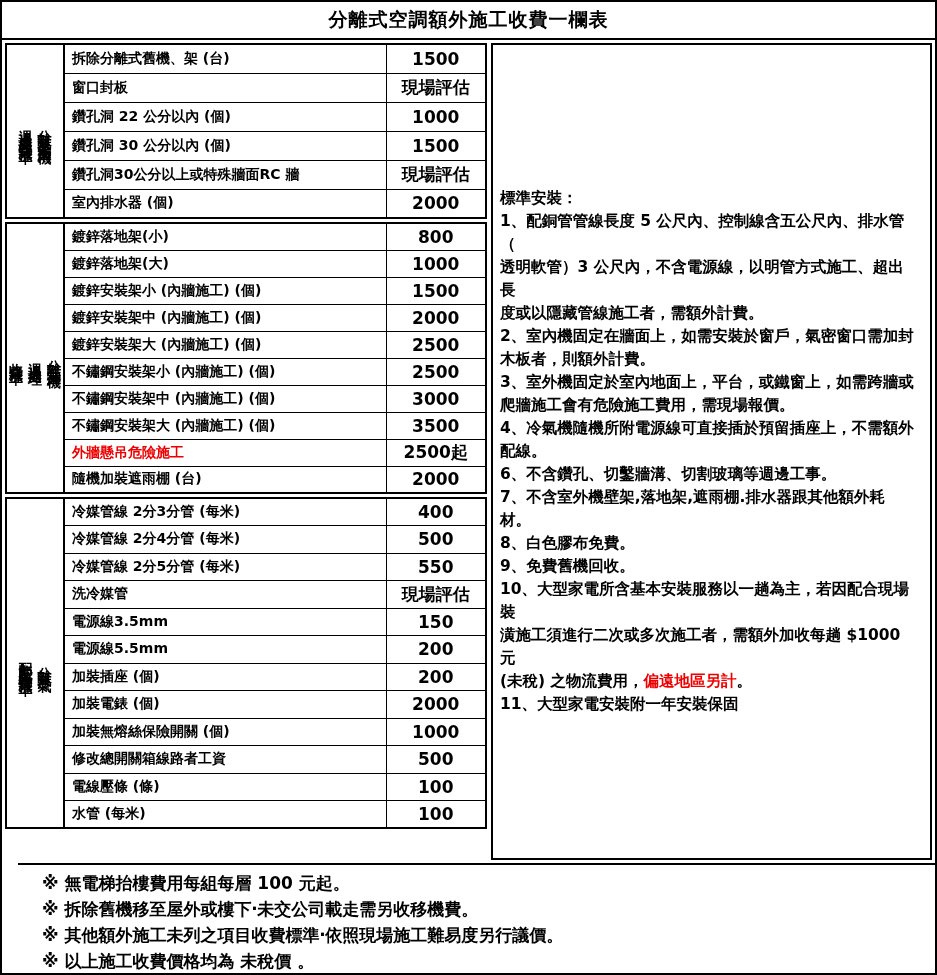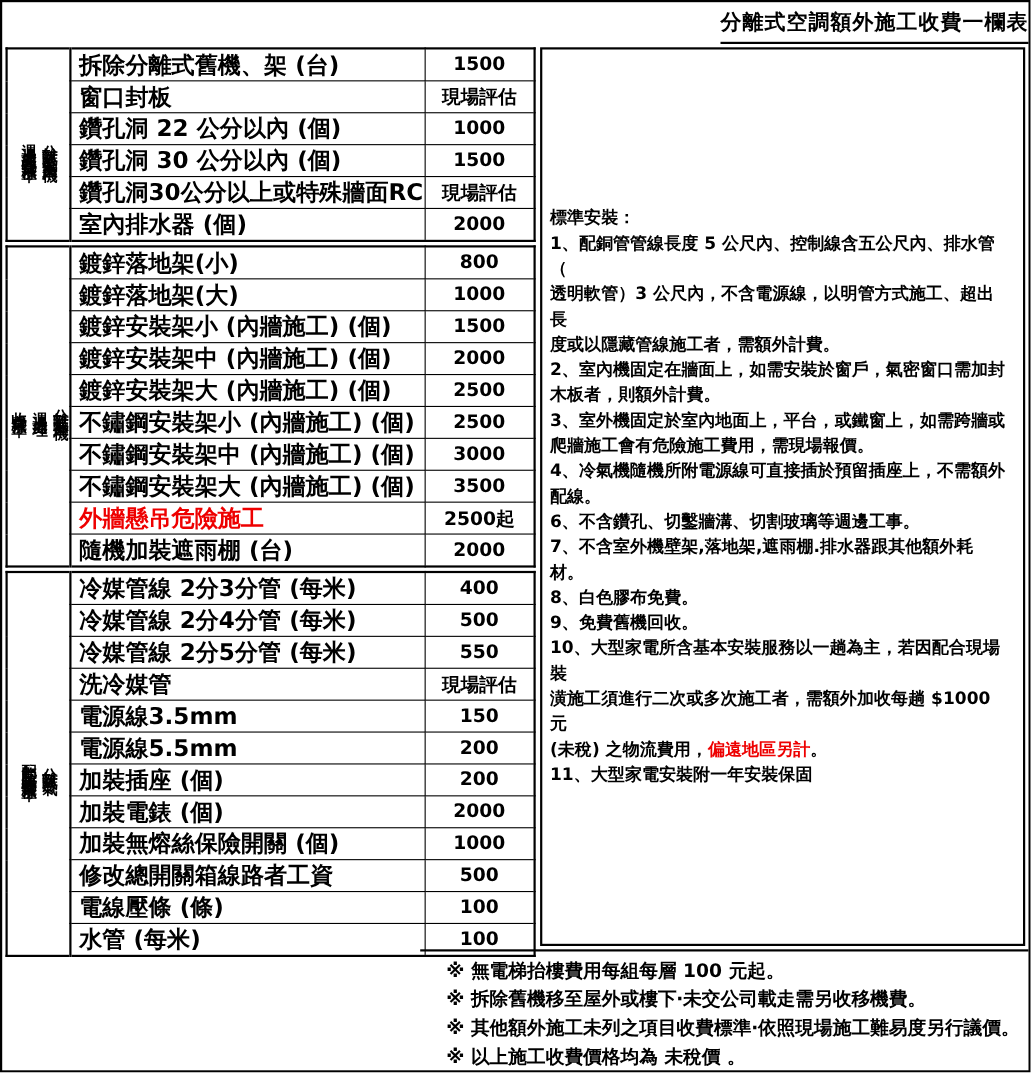--- a/index.html
+++ b/index.html
@@ -4,21 +4,21 @@
 <style>
   * { margin:0; padding:0; box-sizing:border-box; }
   html,body { width:937px; height:975px; background:#fff; }
   body {
     font-family:"DejaVu Sans","Liberation Sans",sans-serif;
     font-weight:700; color:#000;
   }
   .page {
     position:relative; width:937px; height:975px;
     background:#fff; border:2px solid #000;
-    display:flex; flex-direction:column;align-items:flex-end;
+    display:flex; flex-direction:column;
   }
   .title-bar {
     flex:none; height:38px; border-bottom:2px solid #000;
     display:flex; align-items:center; justify-content:center;
     font-size:19px; letter-spacing:1px;
   }
   .content {
     flex:none; height:820px; display:flex; align-items:stretch;
     padding:3px 3px 0 3px;
   }
@@ -26,35 +26,35 @@
   table.sec {
     border-collapse:collapse; width:100%; table-layout:fixed;
     border:2px solid #000; margin-bottom:3px;
   }
   td { border:1px solid #000; overflow:hidden; }
   td.vhead {
     width:58px; border-right:2px solid #000;
     writing-mode:vertical-rl; text-align:center; white-space:pre-line;
     font-size:14px; letter-spacing:3px; line-height:19px; padding:4px 1px;
   }
-  td.item { padding:0 3px 0 7px; font-size:21px; white-space:nowrap; }
+  td.item { padding:0 3px 0 7px; font-size:14px; white-space:nowrap; }
   td.price { width:100px; text-align:center; font-size:17px; }
   .sec1 td.item, .sec1 td.price { height:29px; }
   .sec2 td.item, .sec2 td.price { height:27px; }
   .sec3 td.item, .sec3 td.price { height:27.5px; }
   .red { color:var(--red,#ee0000); }
   .right {
     flex:1; margin-left:4px; border:2px solid #000;
     display:flex; flex-direction:column; justify-content:center;
     padding:0 15px 0 7px; font-size:15.5px; line-height:23px;
   }
   .note-line { white-space:pre-wrap; }
   .footer {
     flex:1; margin-top:3px; border-top:2px solid #000;
-    padding:5px 8px 0 24px; font-size:17px; line-height:26px;
+    padding:5px 8px 0 24px; font-size:17px; line-height:26px;margin-left:16px;
   }
 </style>
 </head>
 <body>
 
 <div class="page">
   <div class="title-bar">分離式空調額外施工收費一欄表</div>
   <div class="content">
     <div class="left">
         <table class="sec sec1">

